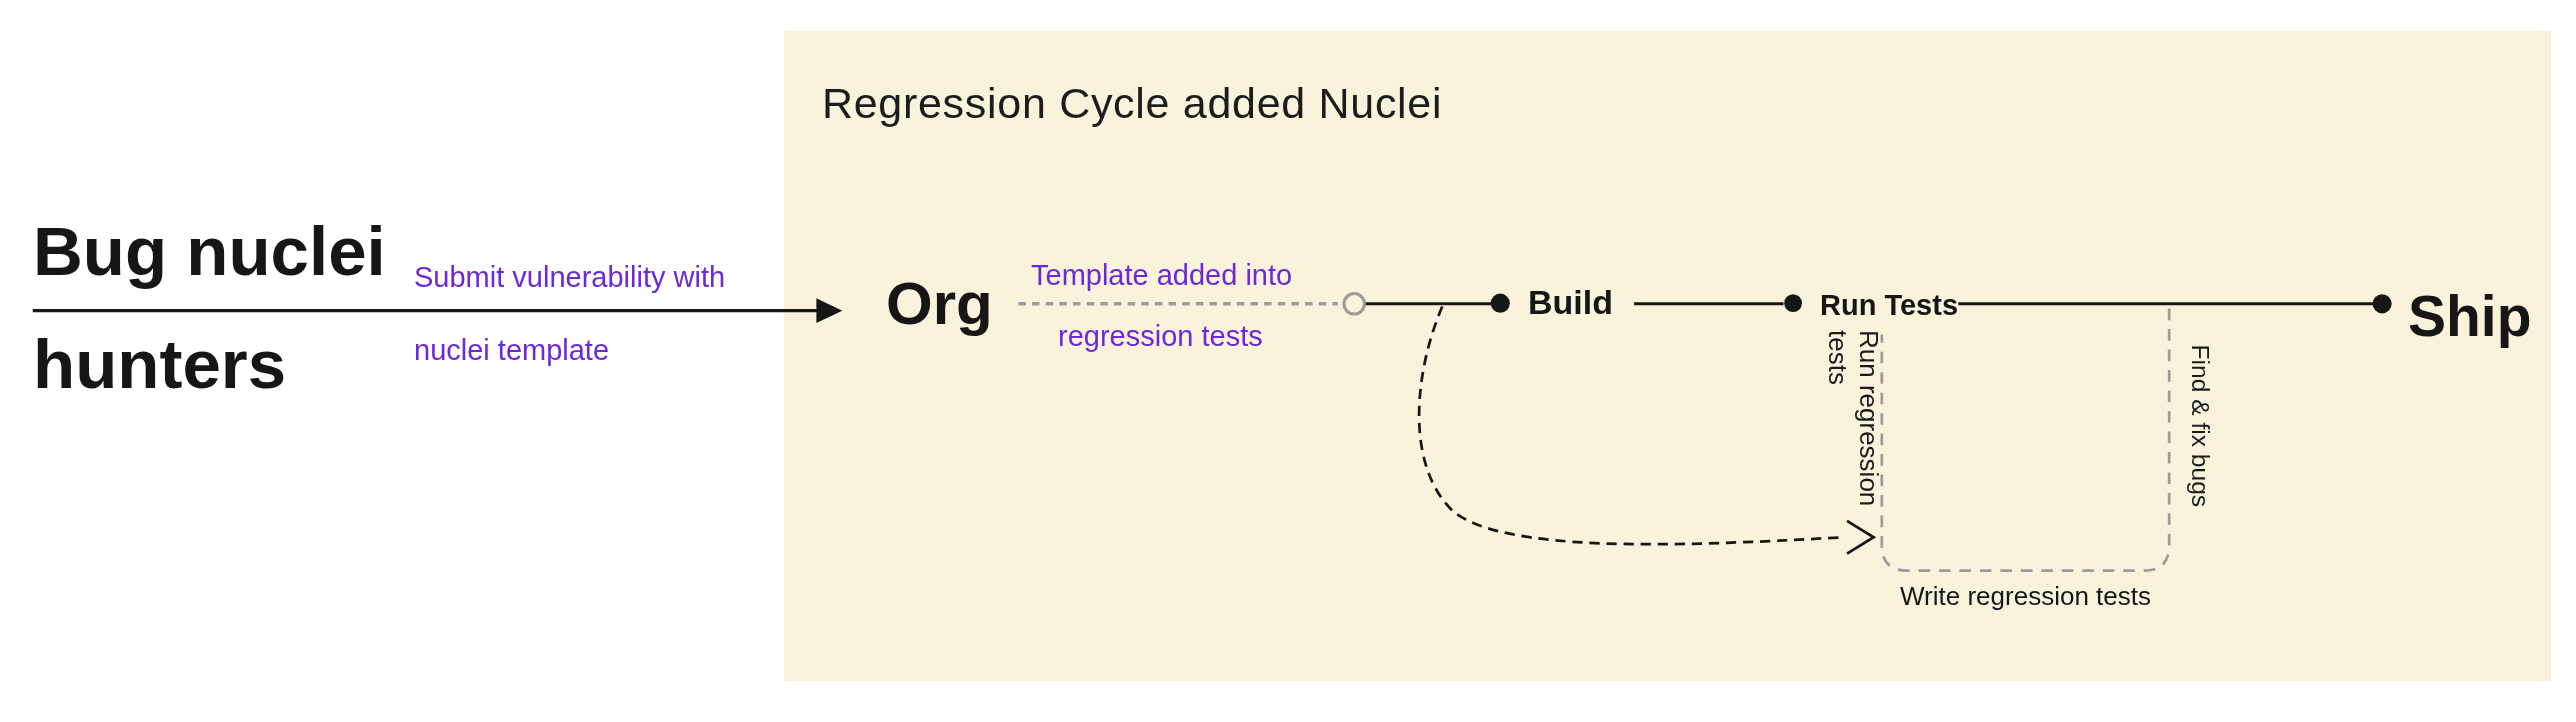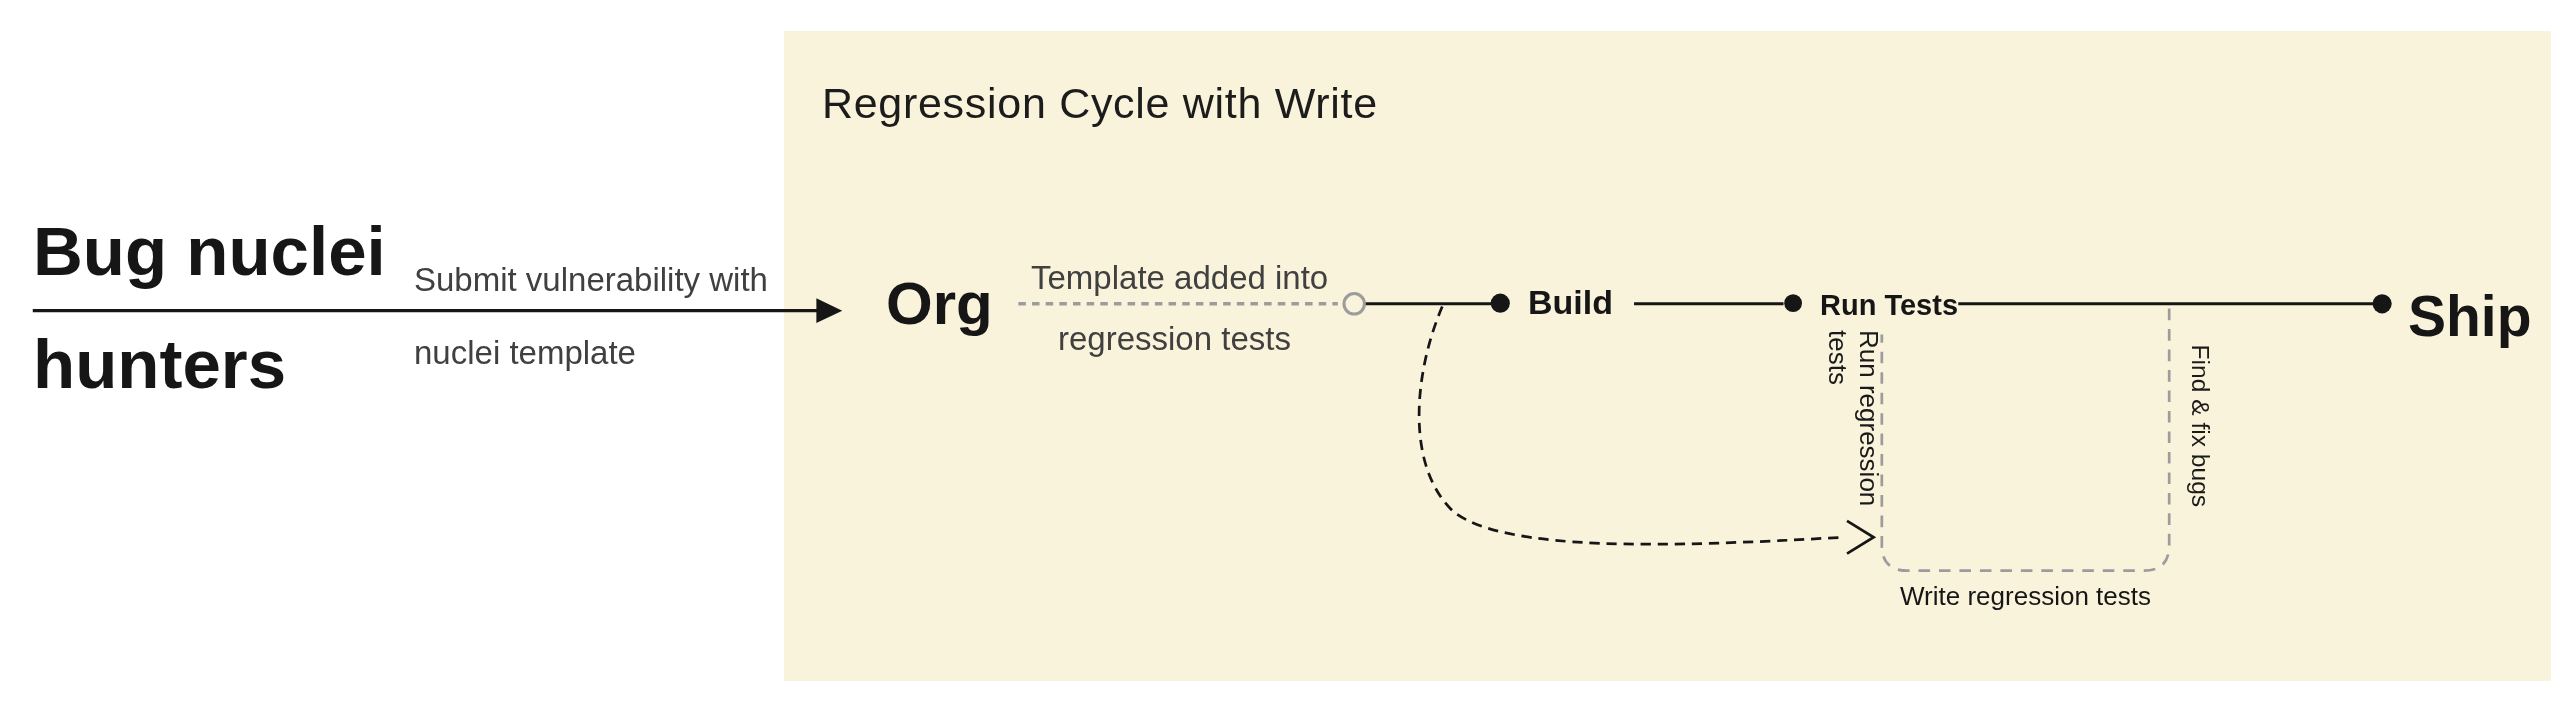--- a/index.html
+++ b/index.html
@@ -12,21 +12,21 @@
     overflow:hidden;
   }
   .panel{
     position:absolute;
     left:784px;top:31px;width:1767px;height:650px;
     background:#FAF3DC;
   }
   .abs{position:absolute;white-space:nowrap;}
   .title{font-size:43px;font-weight:400;letter-spacing:0.7px;color:#1c1c1c;}
   .actor{font-size:69px;font-weight:700;line-height:1;}
-  .small-label{font-size:33px;font-weight:400;color:#404040;}
+  .small-label{font-size:29px;font-weight:400;color:#6d28d9;}
   .node-org{font-size:60px;font-weight:700;}
   .node-build{font-size:34px;font-weight:700;}
   .node-runtests{font-size:29px;font-weight:700;}
   .node-ship{font-size:57px;font-weight:700;text-align:right;}
   .rot{
     transform:rotate(90deg);
     transform-origin:50% 50%;
     font-size:26px;line-height:31px;font-weight:400;color:#1a1a1a;
     text-align:left;white-space:nowrap;
   }
@@ -34,21 +34,21 @@
   .write-label{font-size:26px;font-weight:400;text-align:center;}
   svg.overlay{position:absolute;left:0;top:0;}
 </style>
 </head>
 <body>
 
 <div class="stage">
 
   <div class="panel"></div>
 
-  <div class="abs title" style="left:822px;top:79px;">Regression Cycle with Write</div>
+  <div class="abs title" style="left:822px;top:79px;">Regression Cycle added Nuclei</div>
 
   <div class="abs actor" style="left:33px;top:217px;">Bug nuclei</div>
   <div class="abs actor" style="left:33px;top:330px;">hunters</div>
 
   <div class="abs small-label" style="left:414px;top:261px;">Submit vulnerability with</div>
   <div class="abs small-label" style="left:414px;top:334px;">nuclei template</div>
 
   <svg class="overlay" width="2576" height="723" viewBox="0 0 3774 1059">
 
     <line x1="48" y1="455" x2="1198" y2="455" stroke="#161616" stroke-width="5"></line>

